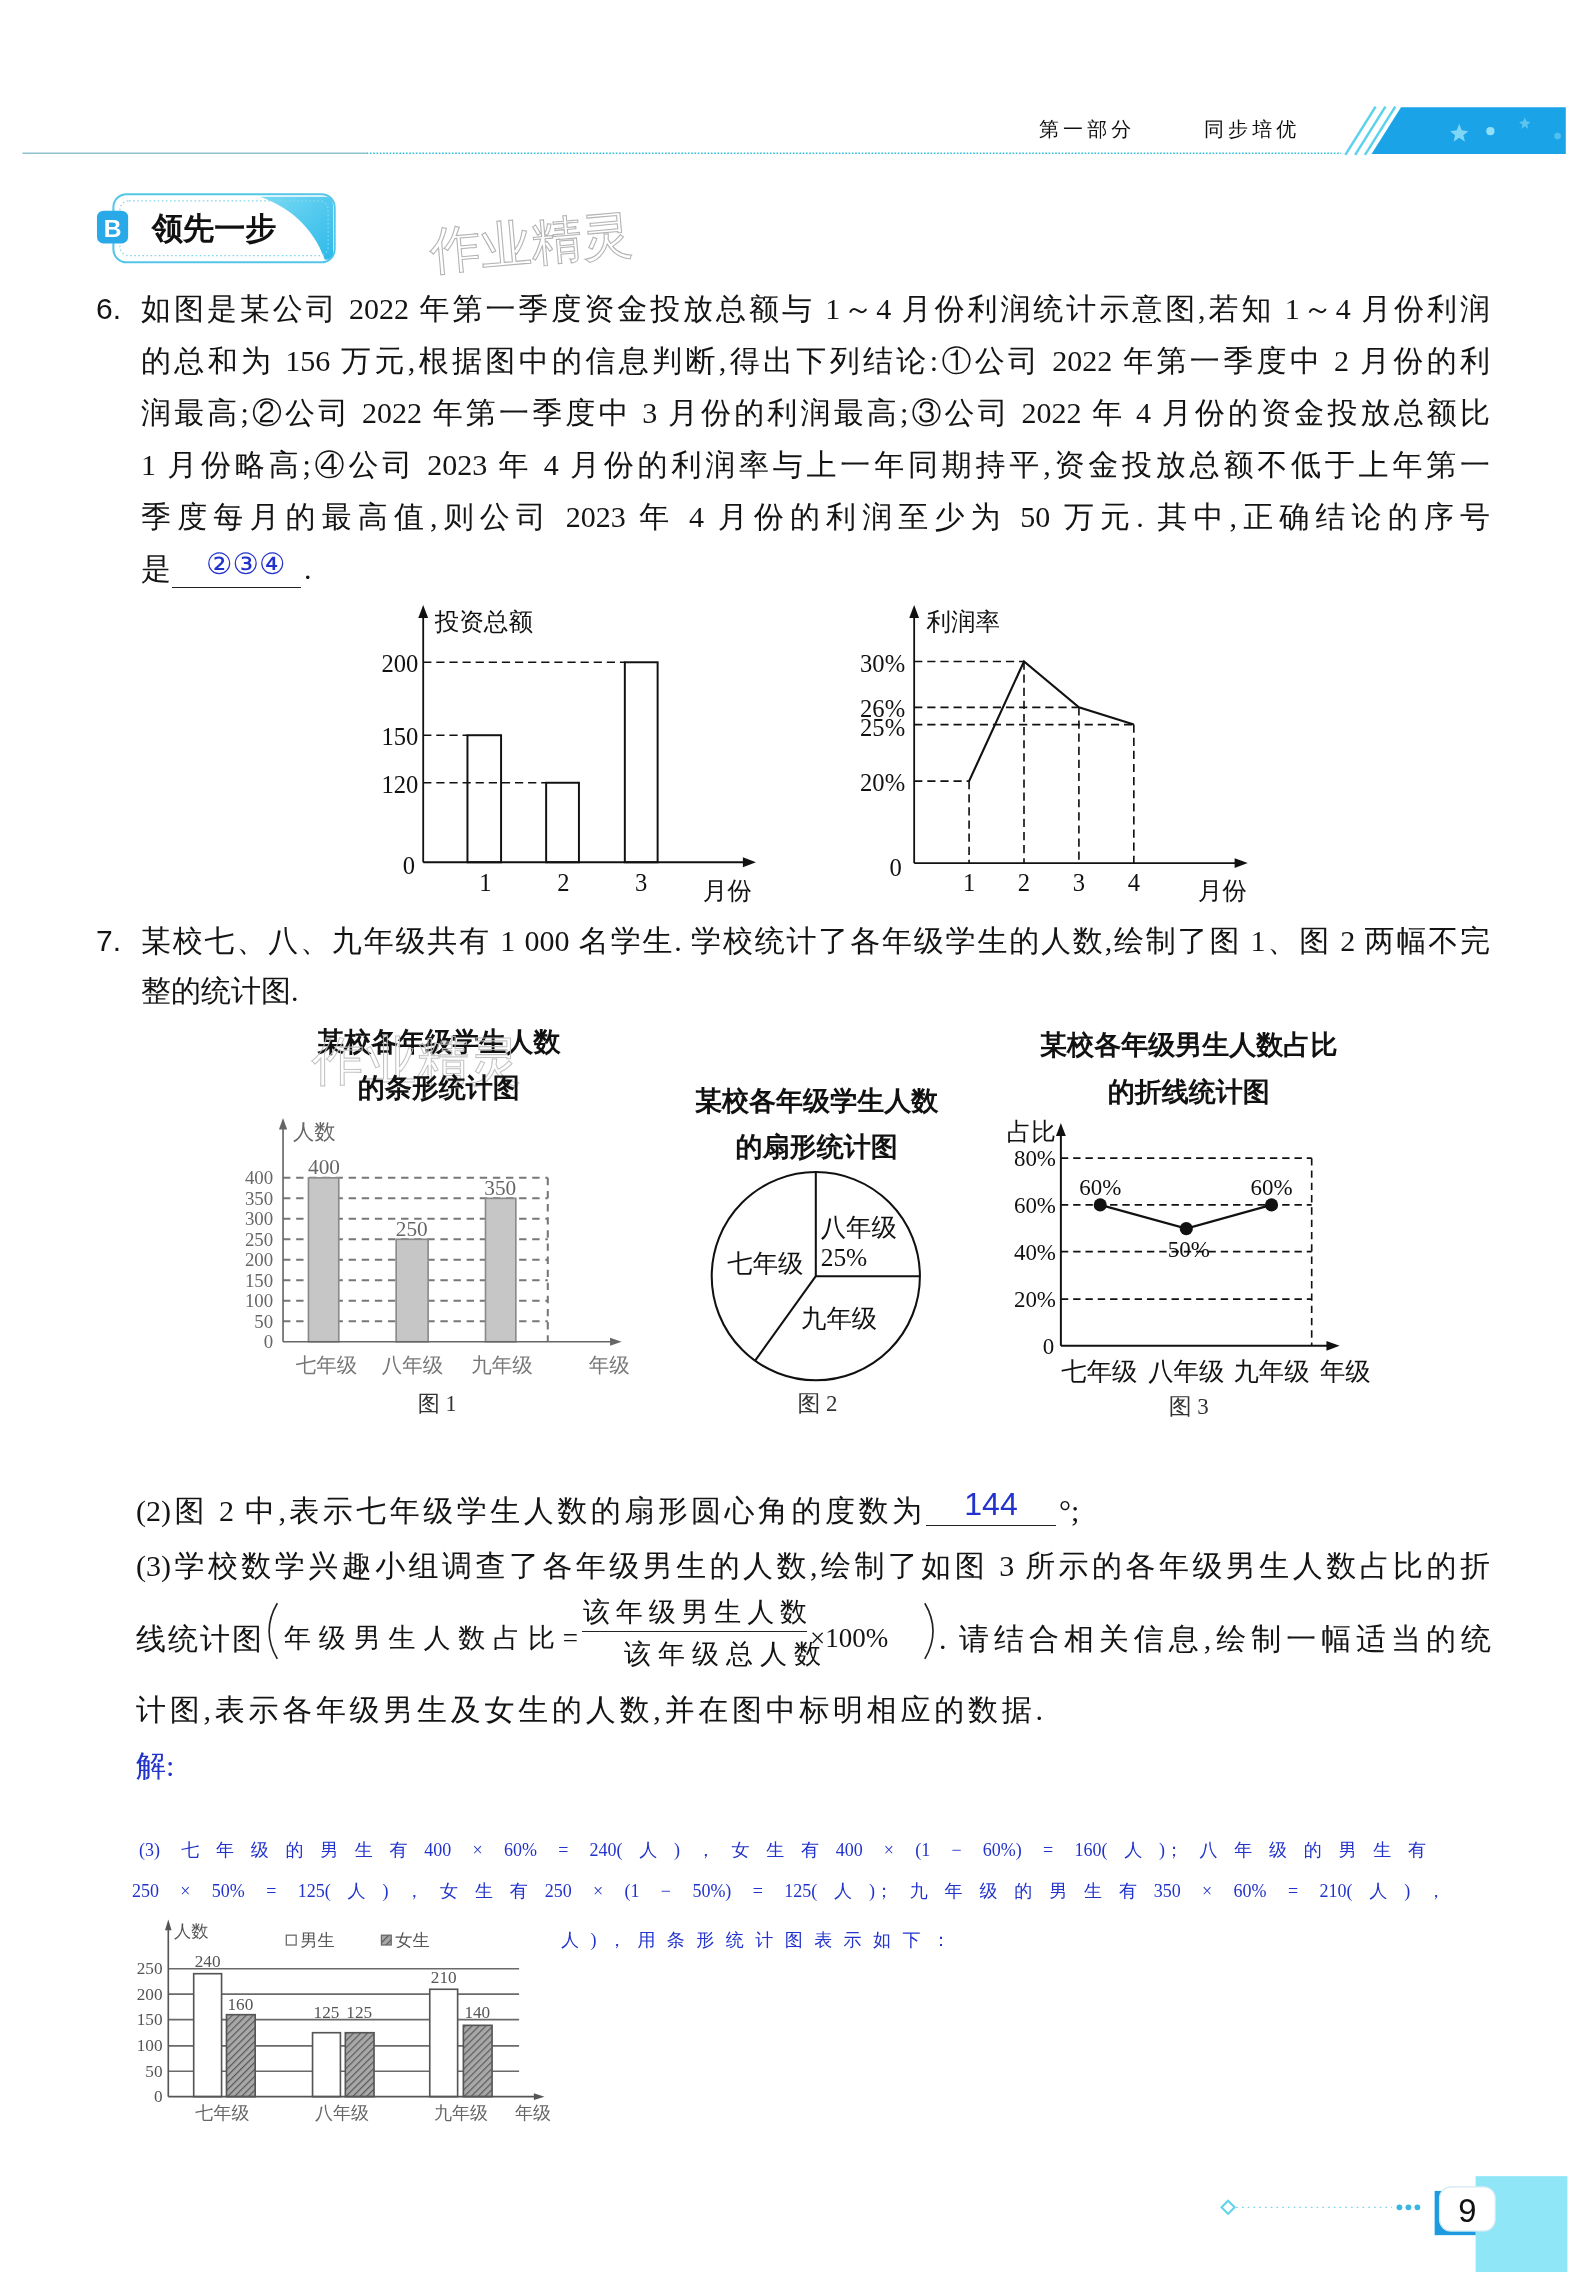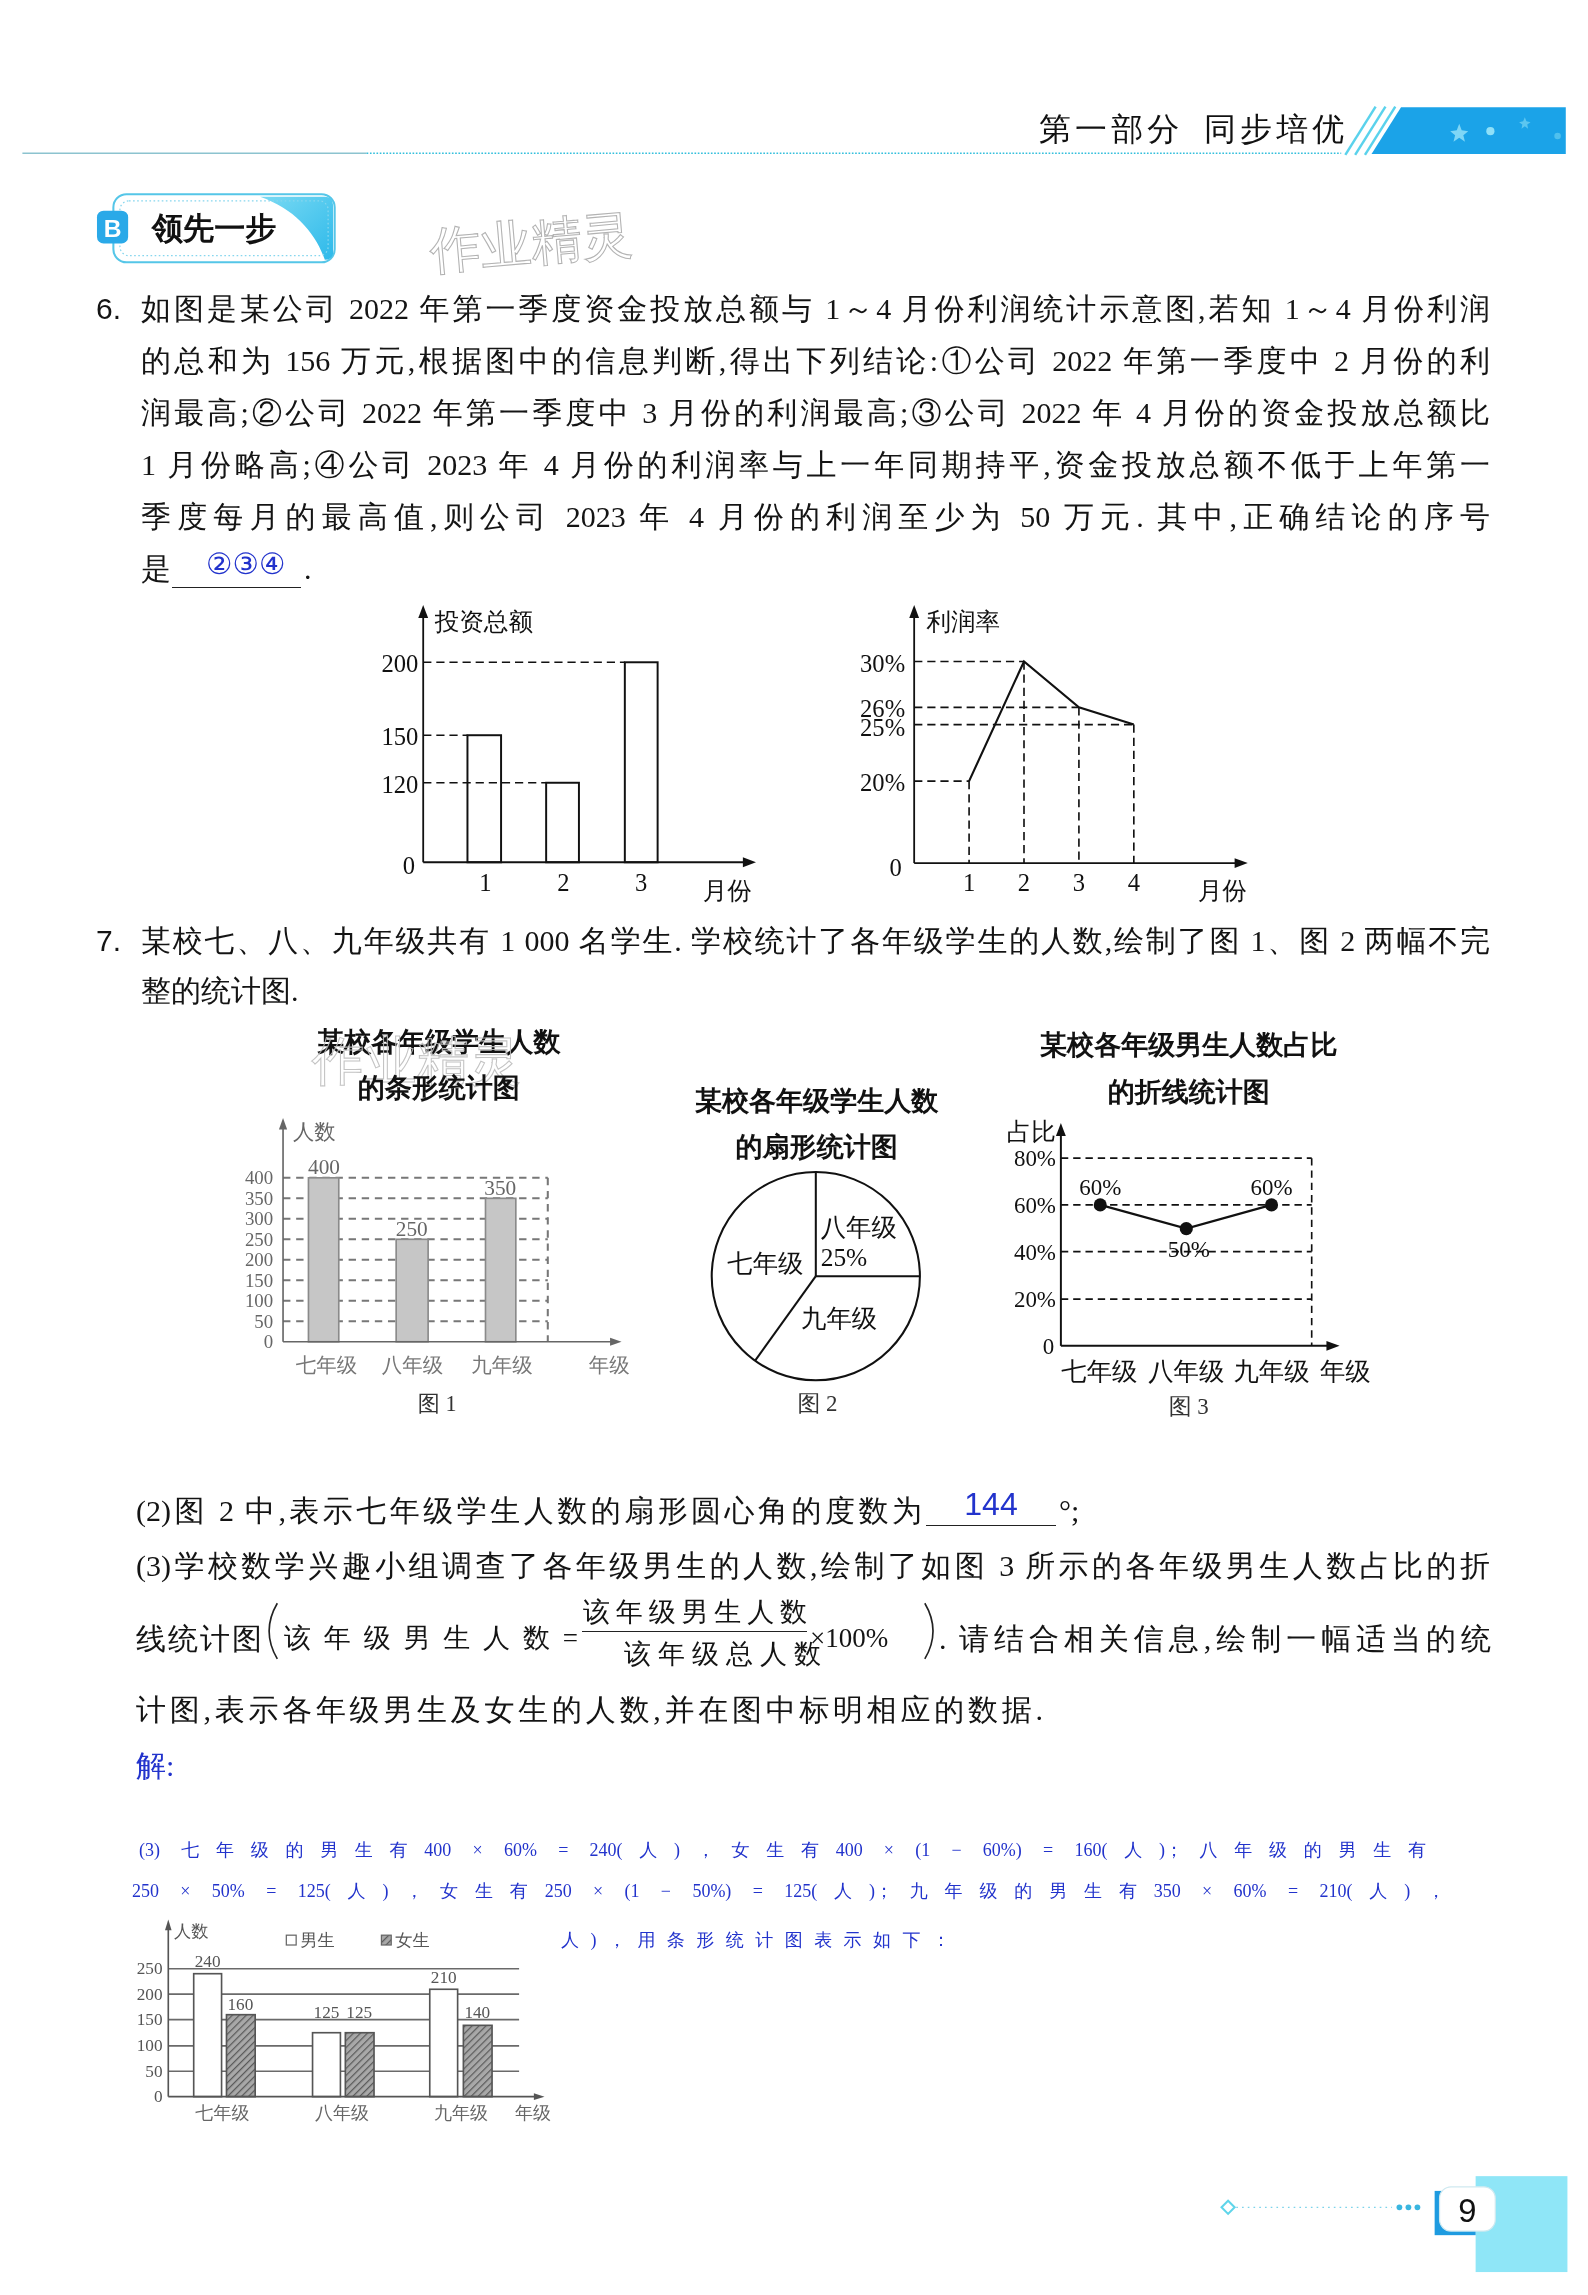--- a/index.html
+++ b/index.html
@@ -6,21 +6,21 @@
   #page { position:relative; width:1589px; height:2295px; overflow:hidden; background:#ffffff;
           font-family:"Liberation Serif", serif; color:#141414; }
   #gfx { position:absolute; left:0; top:0; }
   .ln { position:absolute; white-space:nowrap; height:41px; line-height:41px; font-size:30px;
         font-family:"Liberation Serif", serif; color:#141414; }
   .just { text-align:justify; text-align-last:justify; }
   .num { font-family:"Liberation Sans", sans-serif; }
   .blue { color:#2233cc; }
   .sol { font-size:18px; color:#2233cc; }
   .uline { position:absolute; height:0; border-top:1.3px solid #222; }
-  .hdr { position:absolute; top:109px; height:41px; line-height:41px; font-size:32px; letter-spacing:4.1px;
+  .hdr { position:absolute; top:109px; height:41px; line-height:41px; font-size:20px; letter-spacing:4.1px;
          font-family:"Liberation Sans", sans-serif; color:#111; white-space:nowrap; }
   .kai { font-size:27px; }
   .t-serif { font-family:"Liberation Serif", serif; }
   .t-sans { font-family:"Liberation Sans", sans-serif; }
 </style>
 </head>
 <body>
 
 <div id="page">
 
@@ -307,21 +307,21 @@
 
   <div class="ln just" style="left:136px; top:1490px; width:786px;">(2)图 2 中,表示七年级学生人数的扇形圆心角的度数为</div>
   <div class="ln blue num" style="left:926px; top:1484px; width:130px; text-align:center; font-size:32px;">144</div>
   <div class="uline" style="left:926px; top:1525px; width:130px;"></div>
   <div class="ln" style="left:1059px; top:1490px;">°;</div>
 
   <div class="ln just" style="left:136px; top:1545px; width:1354px;">(3)学校数学兴趣小组调查了各年级男生的人数,绘制了如图 3 所示的各年级男生人数占比的折</div>
 
   <div class="ln just" style="left:136px; top:1618px; width:126px;">线统计图</div>
   <div>
-    <div class="ln just kai" style="left:284px; top:1618px; width:294px;">该年级男生人数=</div>
+    <div class="ln just kai" style="left:284px; top:1618px; width:294px;">年级男生人数占比=</div>
     <div class="ln just kai" style="left:583px; top:1592px; width:224px;">该年级男生人数</div>
     <div class="uline" style="left:582px; top:1631px; width:225px;"></div>
     <div class="ln just kai" style="left:624px; top:1634px; width:197px;">该年级总人数</div>
     <div class="ln just kai" style="left:810px; top:1618px; width:112px;">×100%</div>
   </div>
   <div class="ln just" style="left:939px; top:1618px; width:552px;">. 请结合相关信息,绘制一幅适当的统</div>
   <div class="ln just" style="left:136px; top:1689px; width:907px;">计图,表示各年级男生及女生的人数,并在图中标明相应的数据.</div>
 
   <div class="ln blue" style="left:136px; top:1745px;">解:</div>
 

